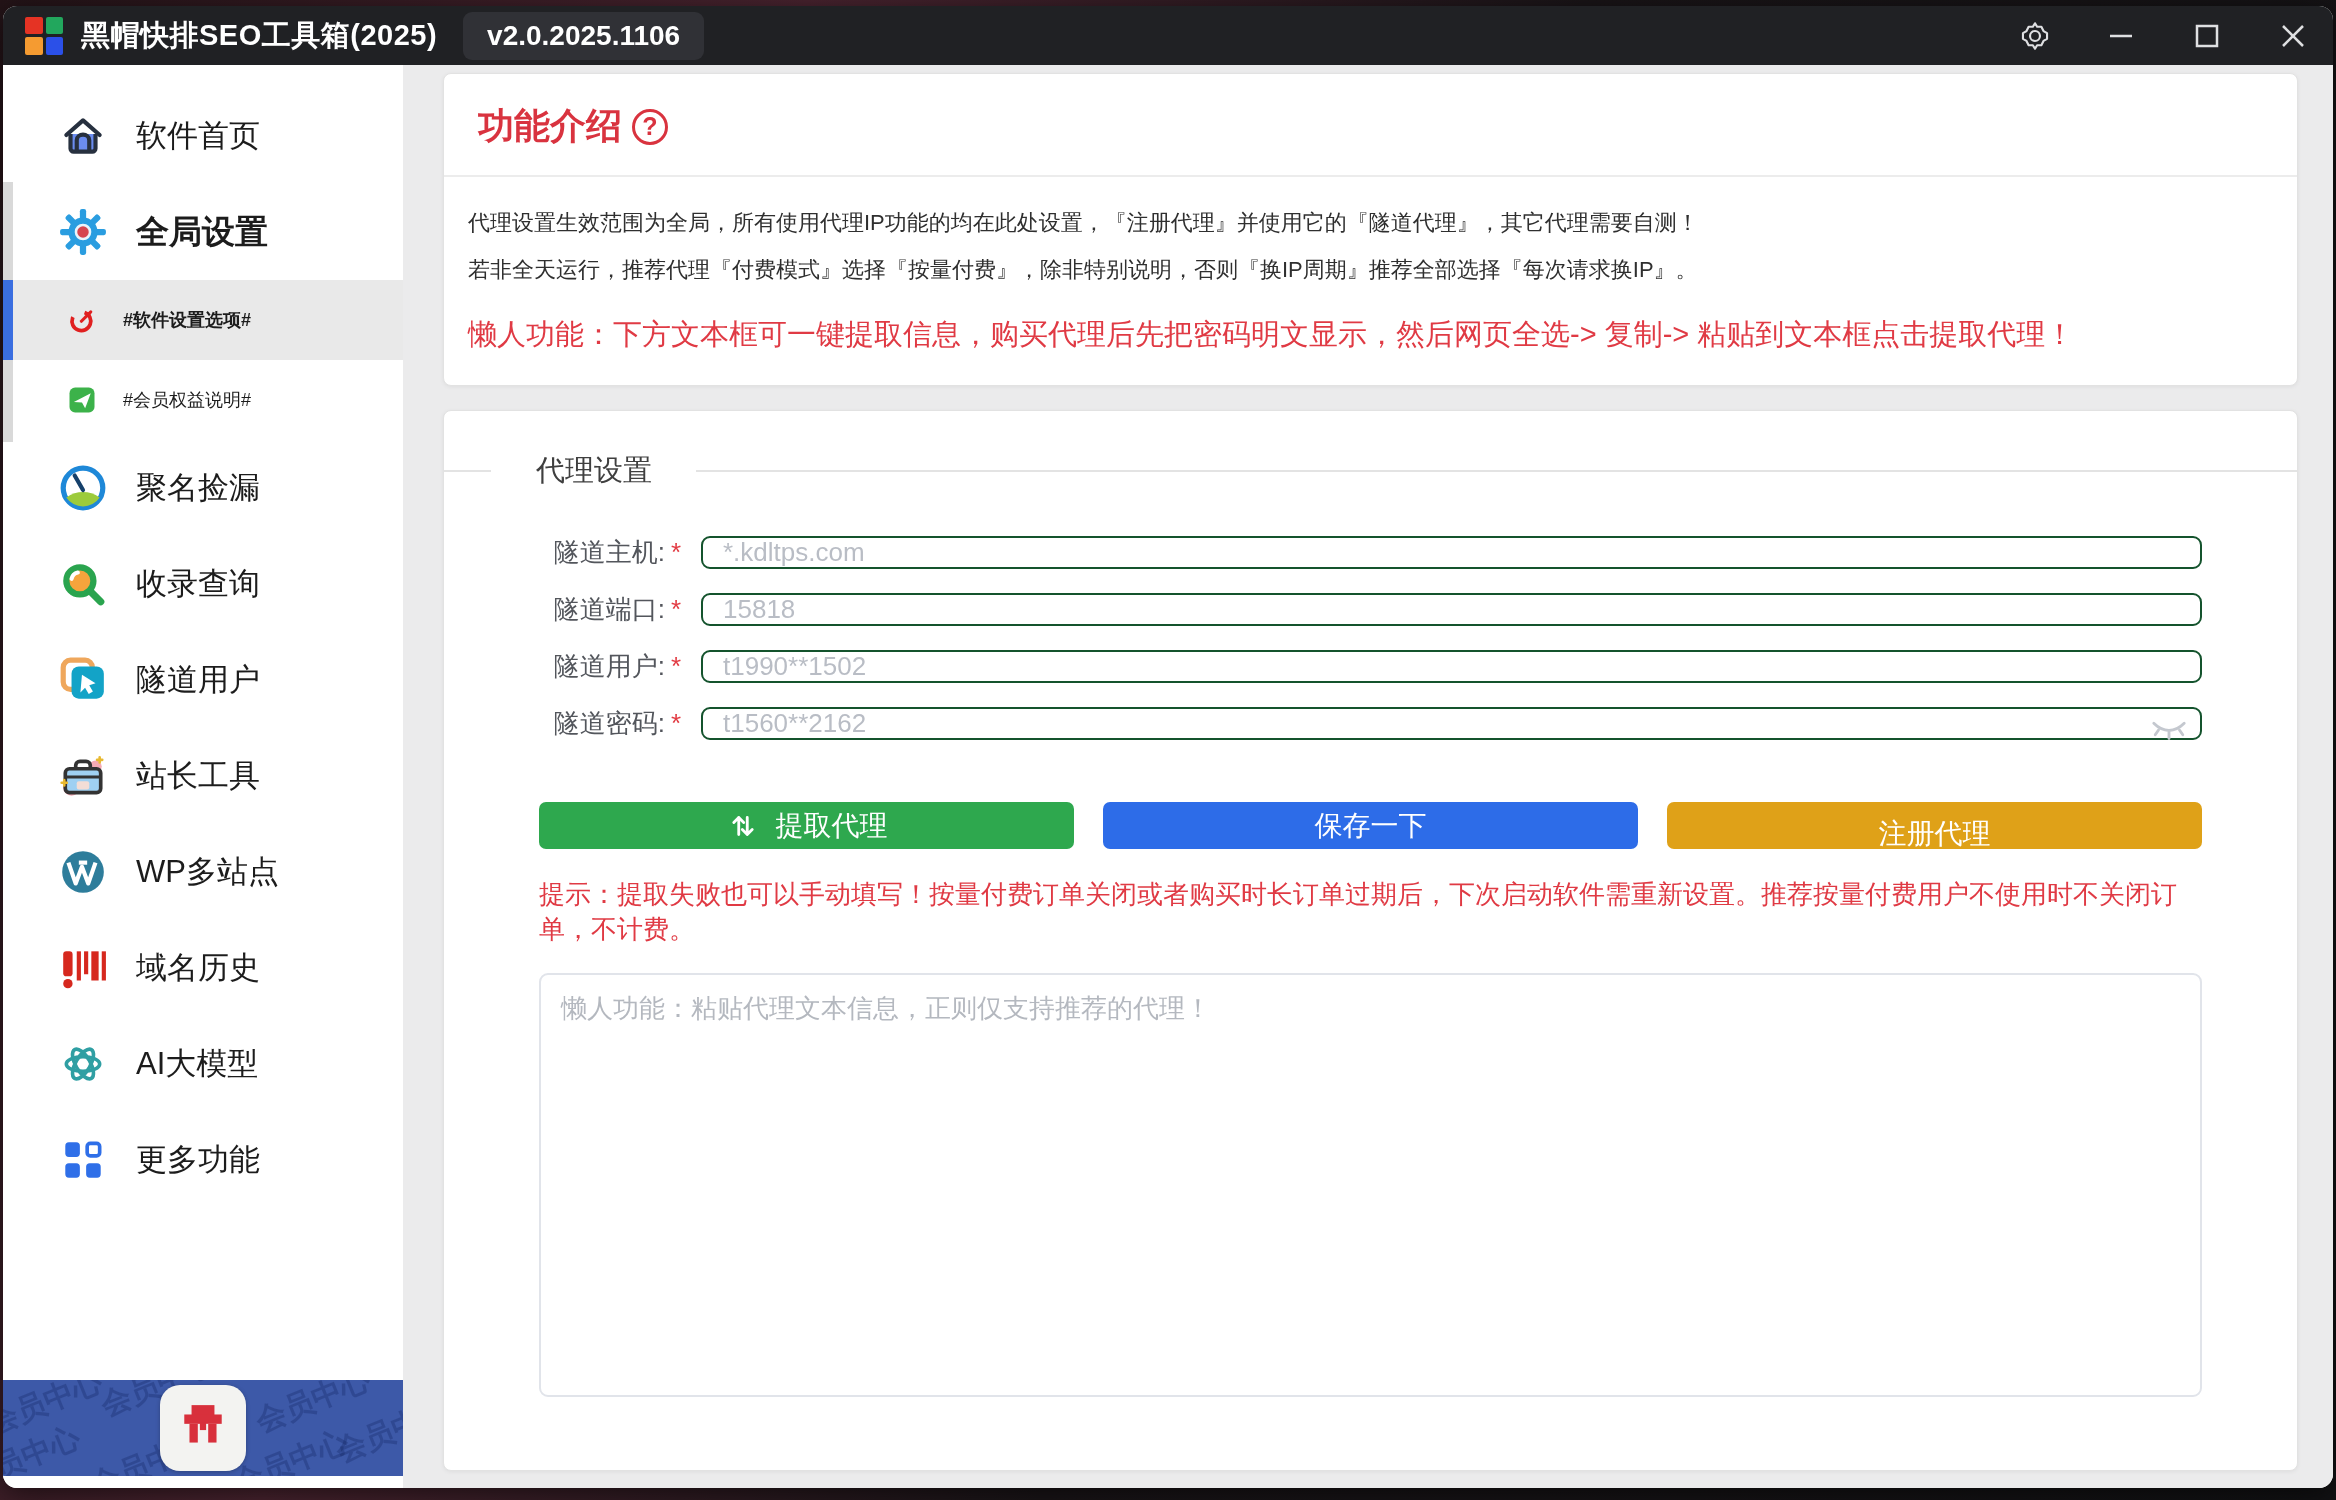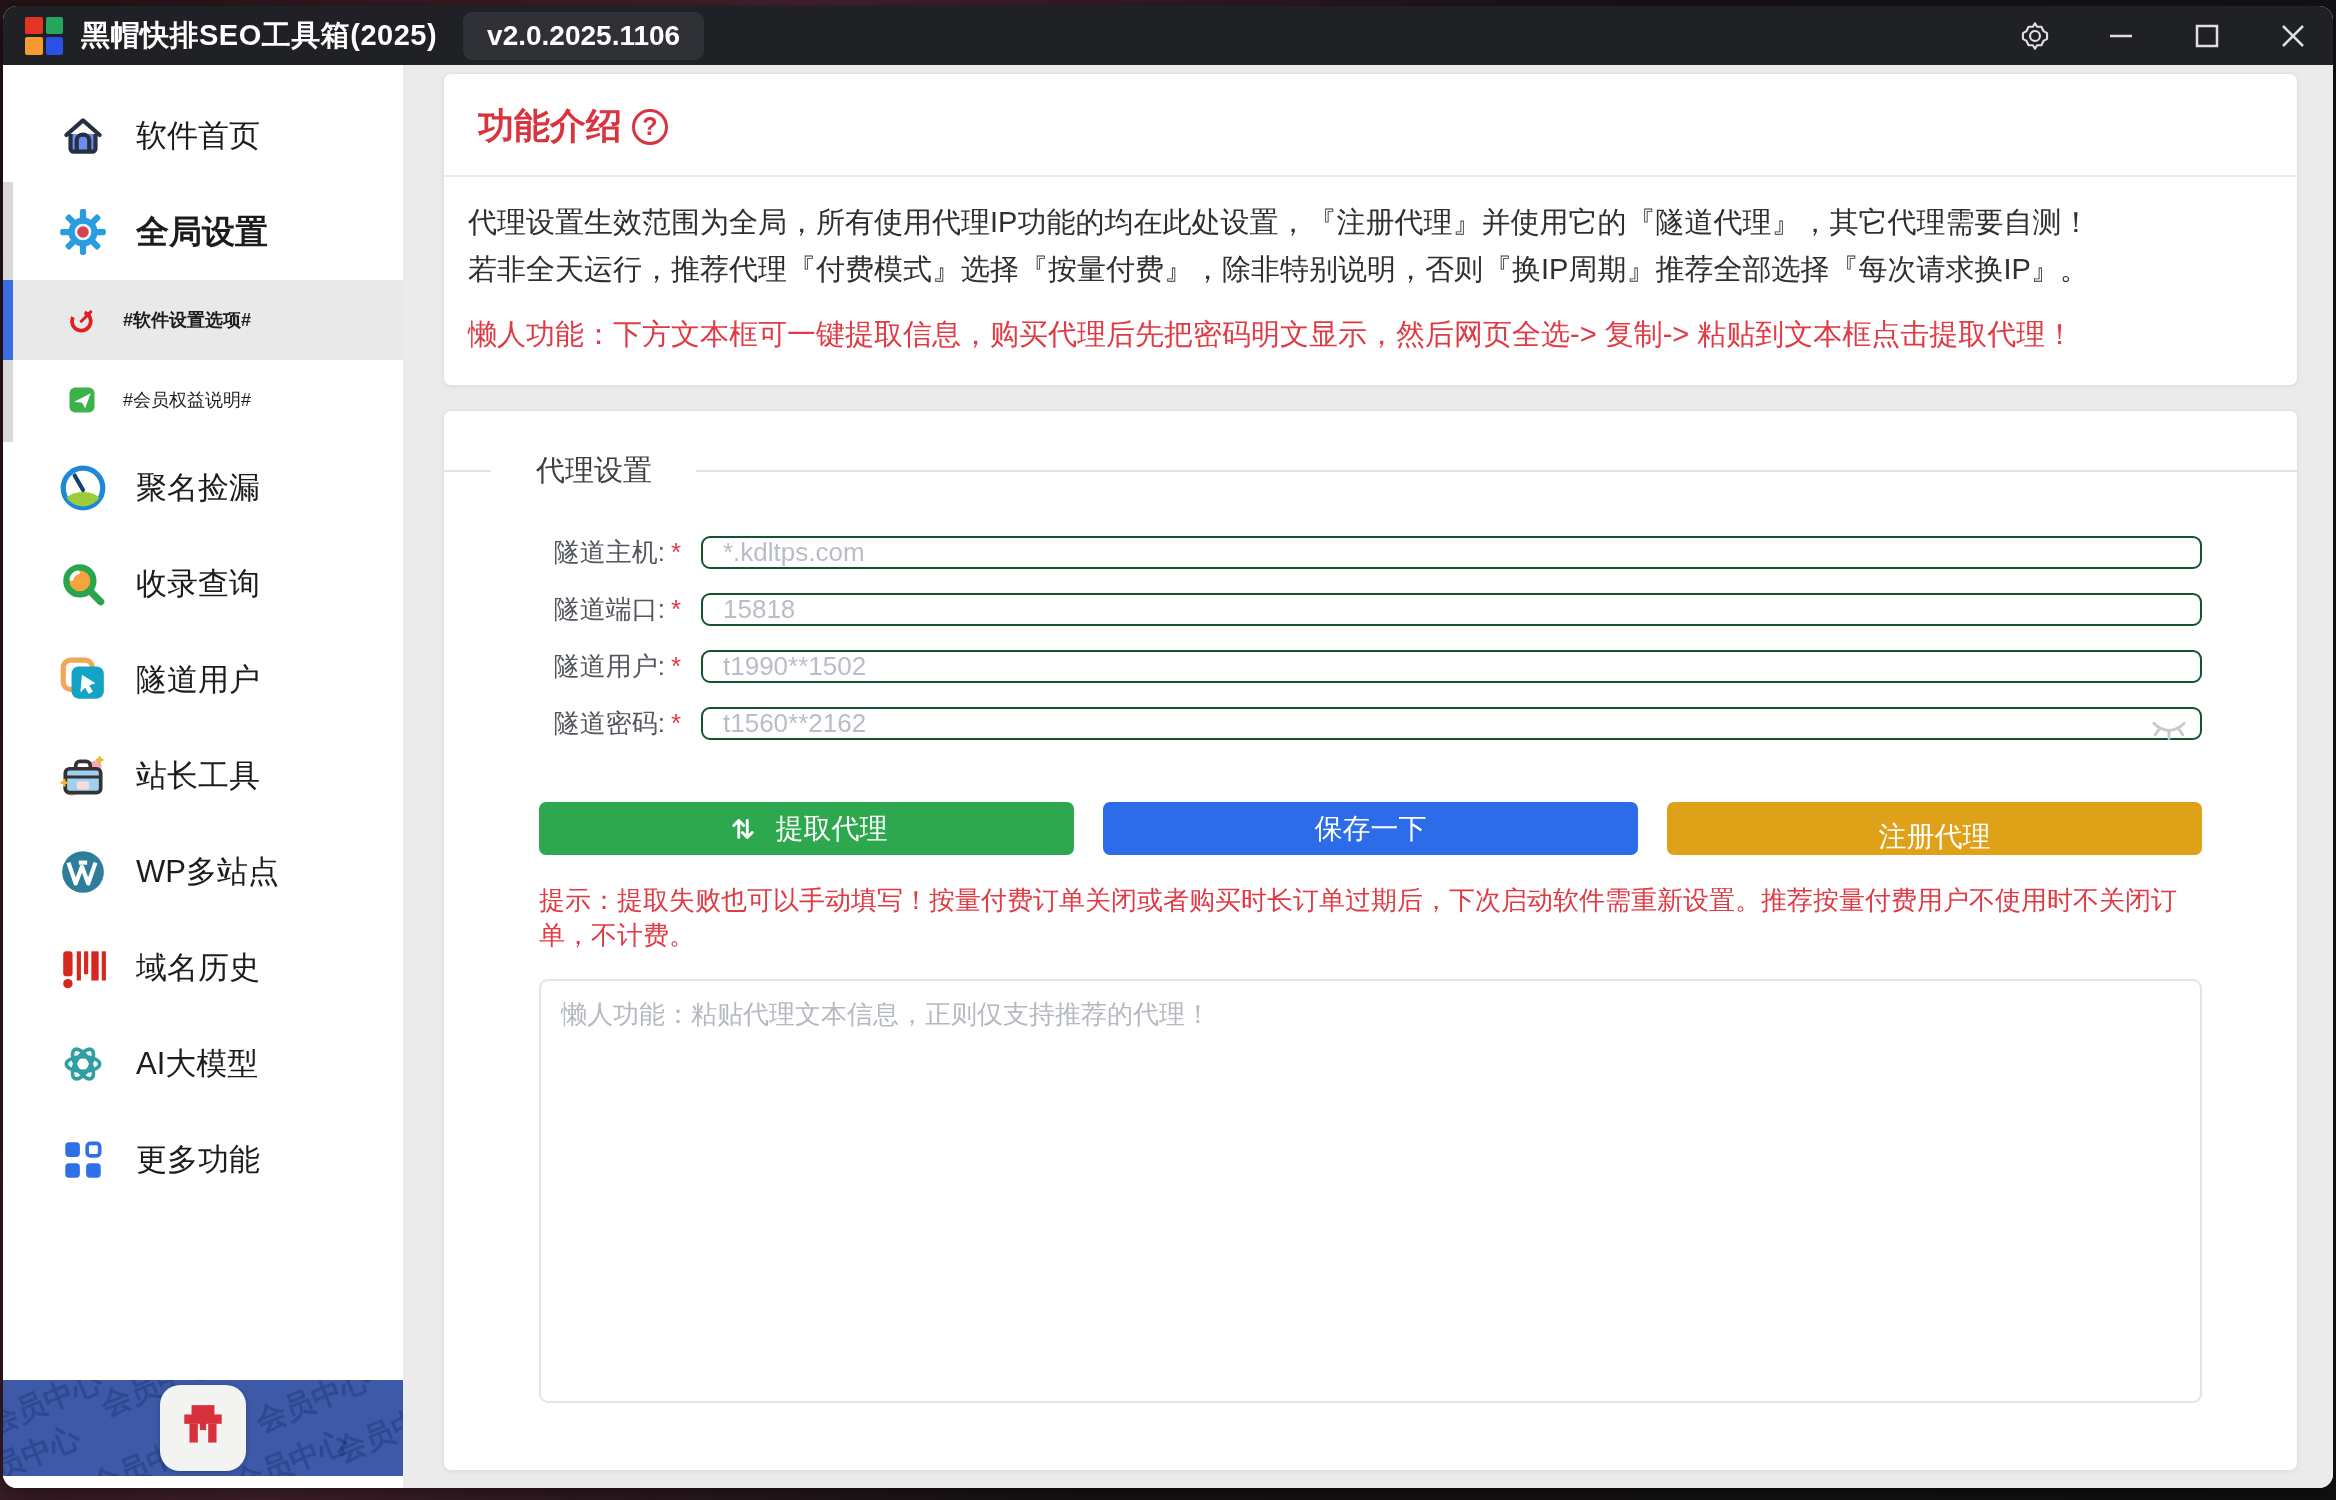--- a/index.html
+++ b/index.html
@@ -53,41 +53,41 @@
   .member-tile svg { width:52px; height:52px; }
 
   
   .card { background:#fff; border:1px solid #e2e2e2; border-radius:8px; box-shadow:0 1px 4px rgba(0,0,0,.06); }
   .card-intro { width:1855px; margin-bottom:24px; }
   .intro-head { display:flex; align-items:center; padding:28px 34px 24px 34px; border-bottom:2px solid #ececec; }
   .intro-title { color:#d9333f; font-size:36px; font-weight:bold; }
   .help-ic { width:36px; height:36px; border:3px solid #d9333f; border-radius:50%; color:#d9333f;
     font-size:25px; font-weight:bold; display:flex; align-items:center; justify-content:center; margin-left:10px; }
   .intro-body { padding:22px 24px 0 24px; }
-  .intro-line { color:#2f2f2f; font-size:29px; line-height:47px; }
+  .intro-line { color:#2f2f2f; font-size:22px; line-height:47px; }
   .lazy-line { color:#e03a44; font-size:29px; padding:22px 24px 30px 24px; }
 
   .card-proxy { width:1855px; height:1061px; padding:40px 0 0 0; }
   .legend-row { display:flex; align-items:center; height:40px; }
   .legend-row .stub { width:47px; height:2px; background:#e3e3e3; }
   .legend-text { margin:0 44px 0 45px; font-size:29px; color:#3f3f3f; }
   .legend-row .rest { flex:1; height:2px; background:#e3e3e3; }
 
   .form-area { padding:44px 95px 0 95px; }
   .frow { display:flex; align-items:center; margin-bottom:22px; }
   .flabel { width:126px; text-align:right; font-size:26px; color:#53565c; flex:none; }
   .fstar { color:#e23b43; font-size:26px; margin:0 0 0 6px; width:18px; flex:none; }
   .finput-wrap { position:relative; flex:1; margin-left:12px; }
   .finput { width:100%; height:33px; border:2px solid #14532d; border-radius:9px; padding:0 52px 0 20px;
     font-size:26px; color:#333; background:#fff; outline:none; font-family:inherit; }
   .finput::placeholder { color:#b9bdc5; }
   .eye { position:absolute; right:14px; top:11px; width:38px; height:24px; }
 
   .btn-row { display:flex; gap:29px; margin-top:61px; }
-  .btn { flex:1; height:53px; border:none; border-radius:7px; color:#fff; font-size:28px;
+  .btn { flex:1; height:47px; border:none; border-radius:7px; color:#fff; font-size:28px;
     display:flex; align-items:center; justify-content:center; gap:16px; font-family:inherit; cursor:pointer; }
   .btn svg { width:34px; height:34px; }
   .btn-extract { background:#2ea84e; }
   .btn-save { background:#2d6ce8; }
   .btn-register { background:#dfa118;flex-direction:column; }
 
   .tip-line { margin-top:28px; font-size:26px; color:#e03a44; }
   .paste-box { margin-top:26px; width:100%; height:424px; border:2px solid #e1e4ea; border-radius:9px;
     resize:none; padding:16px 20px; font-size:26px; color:#333; font-family:inherit; outline:none; }
   .paste-box::placeholder { color:#b4b8bf; }

